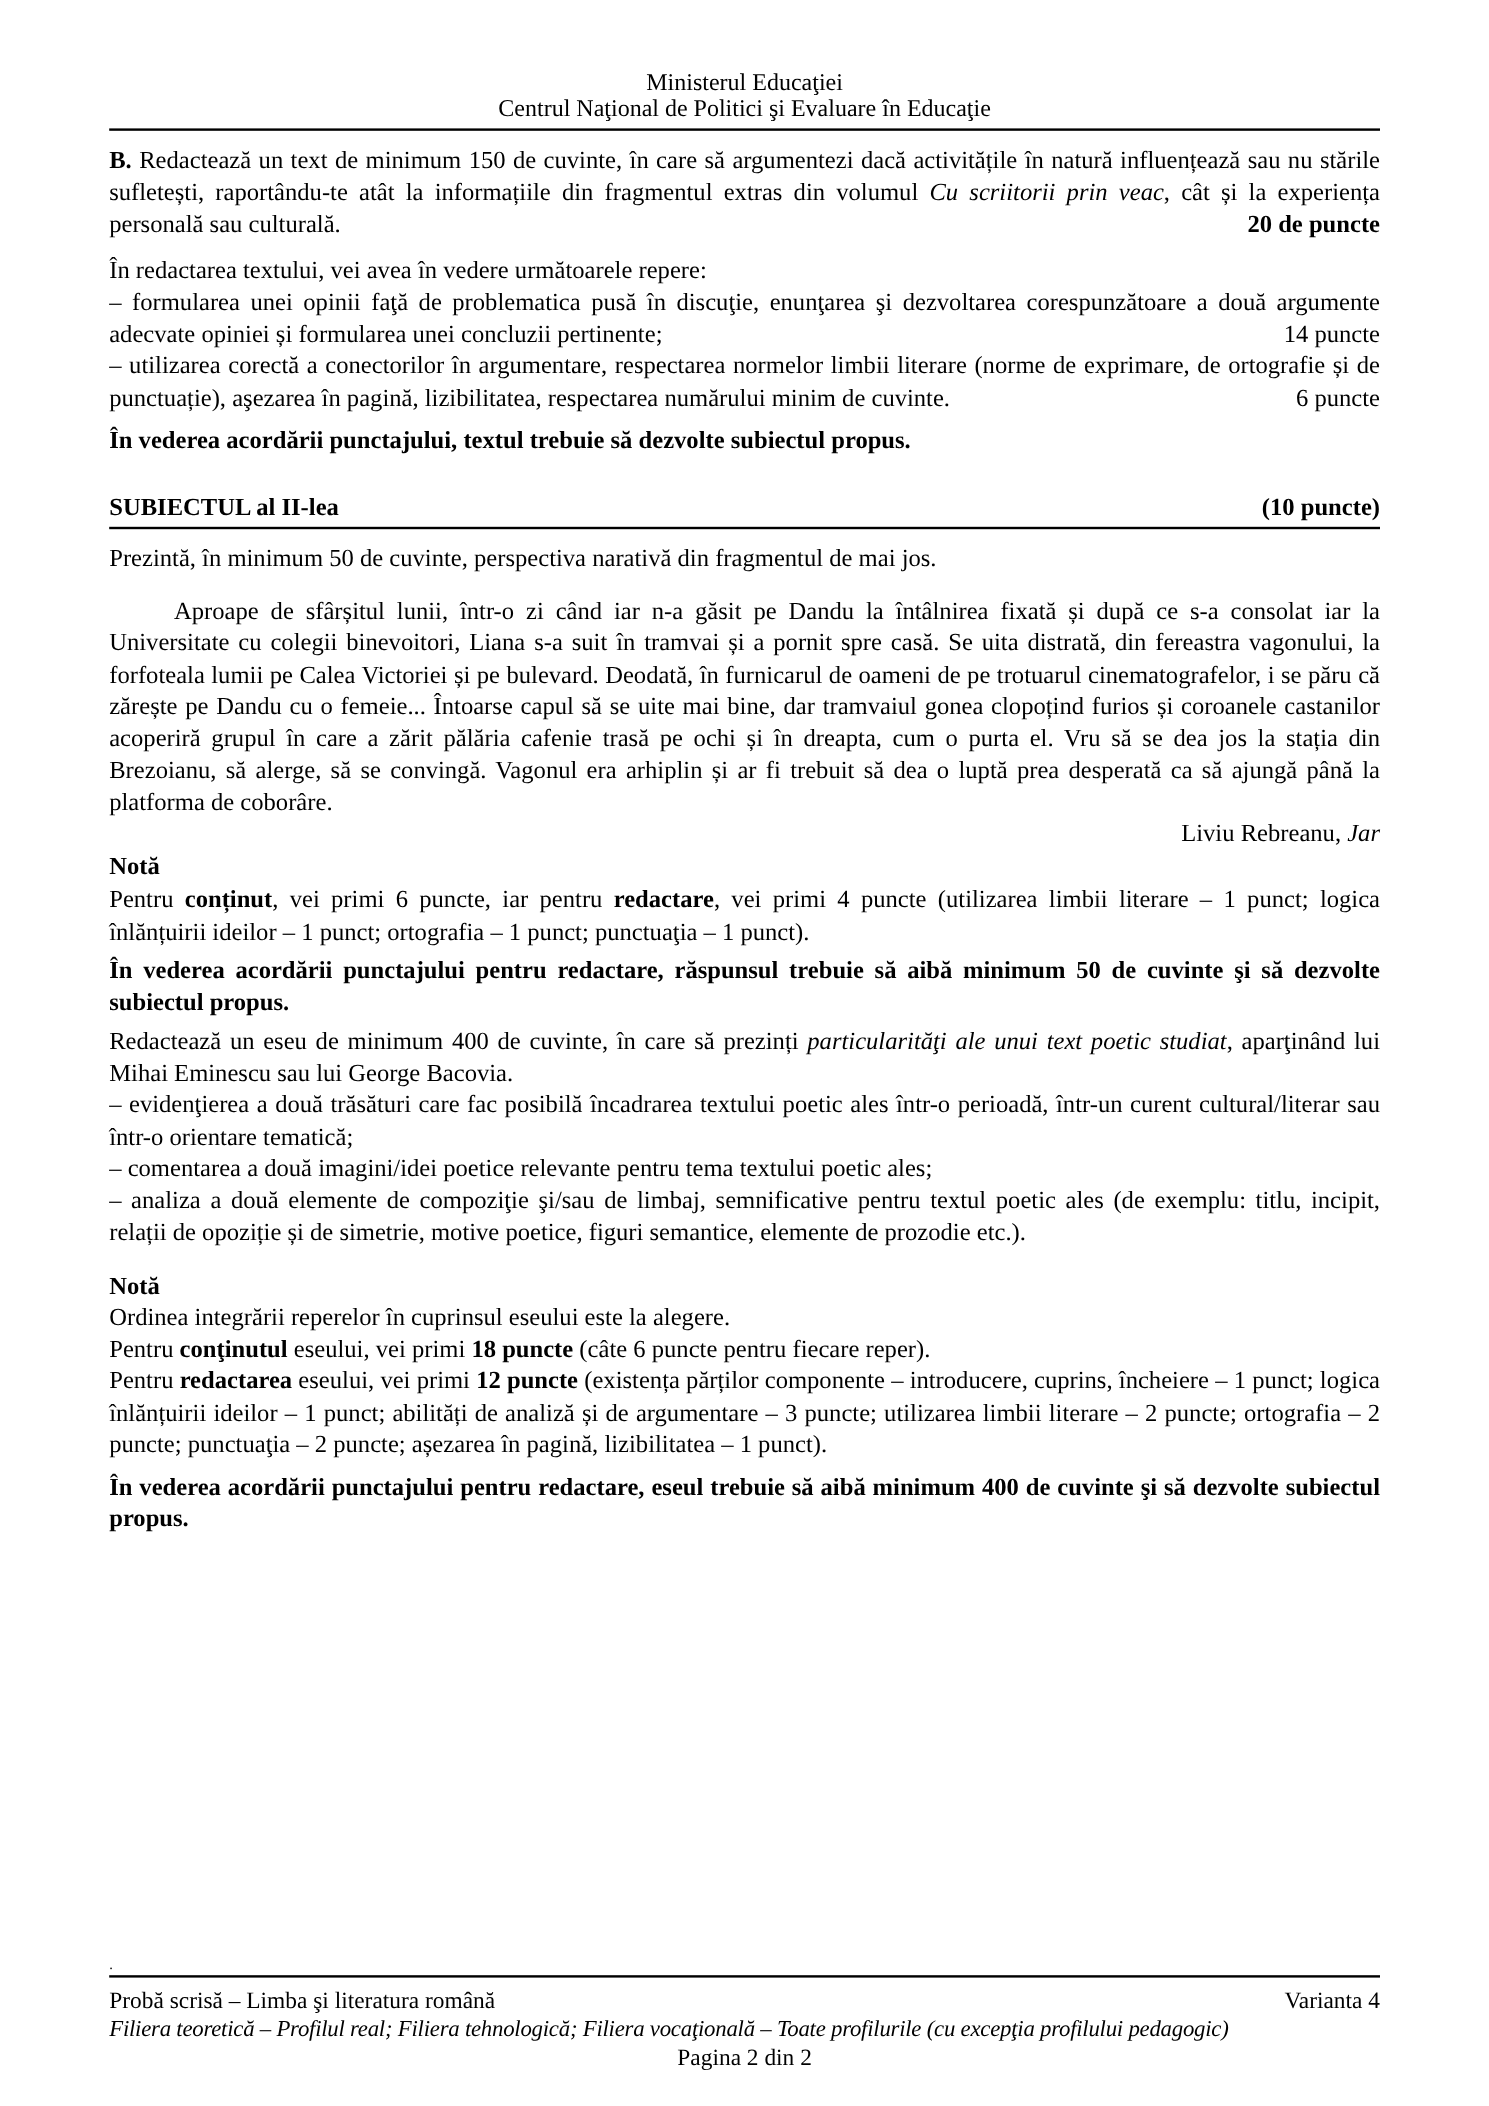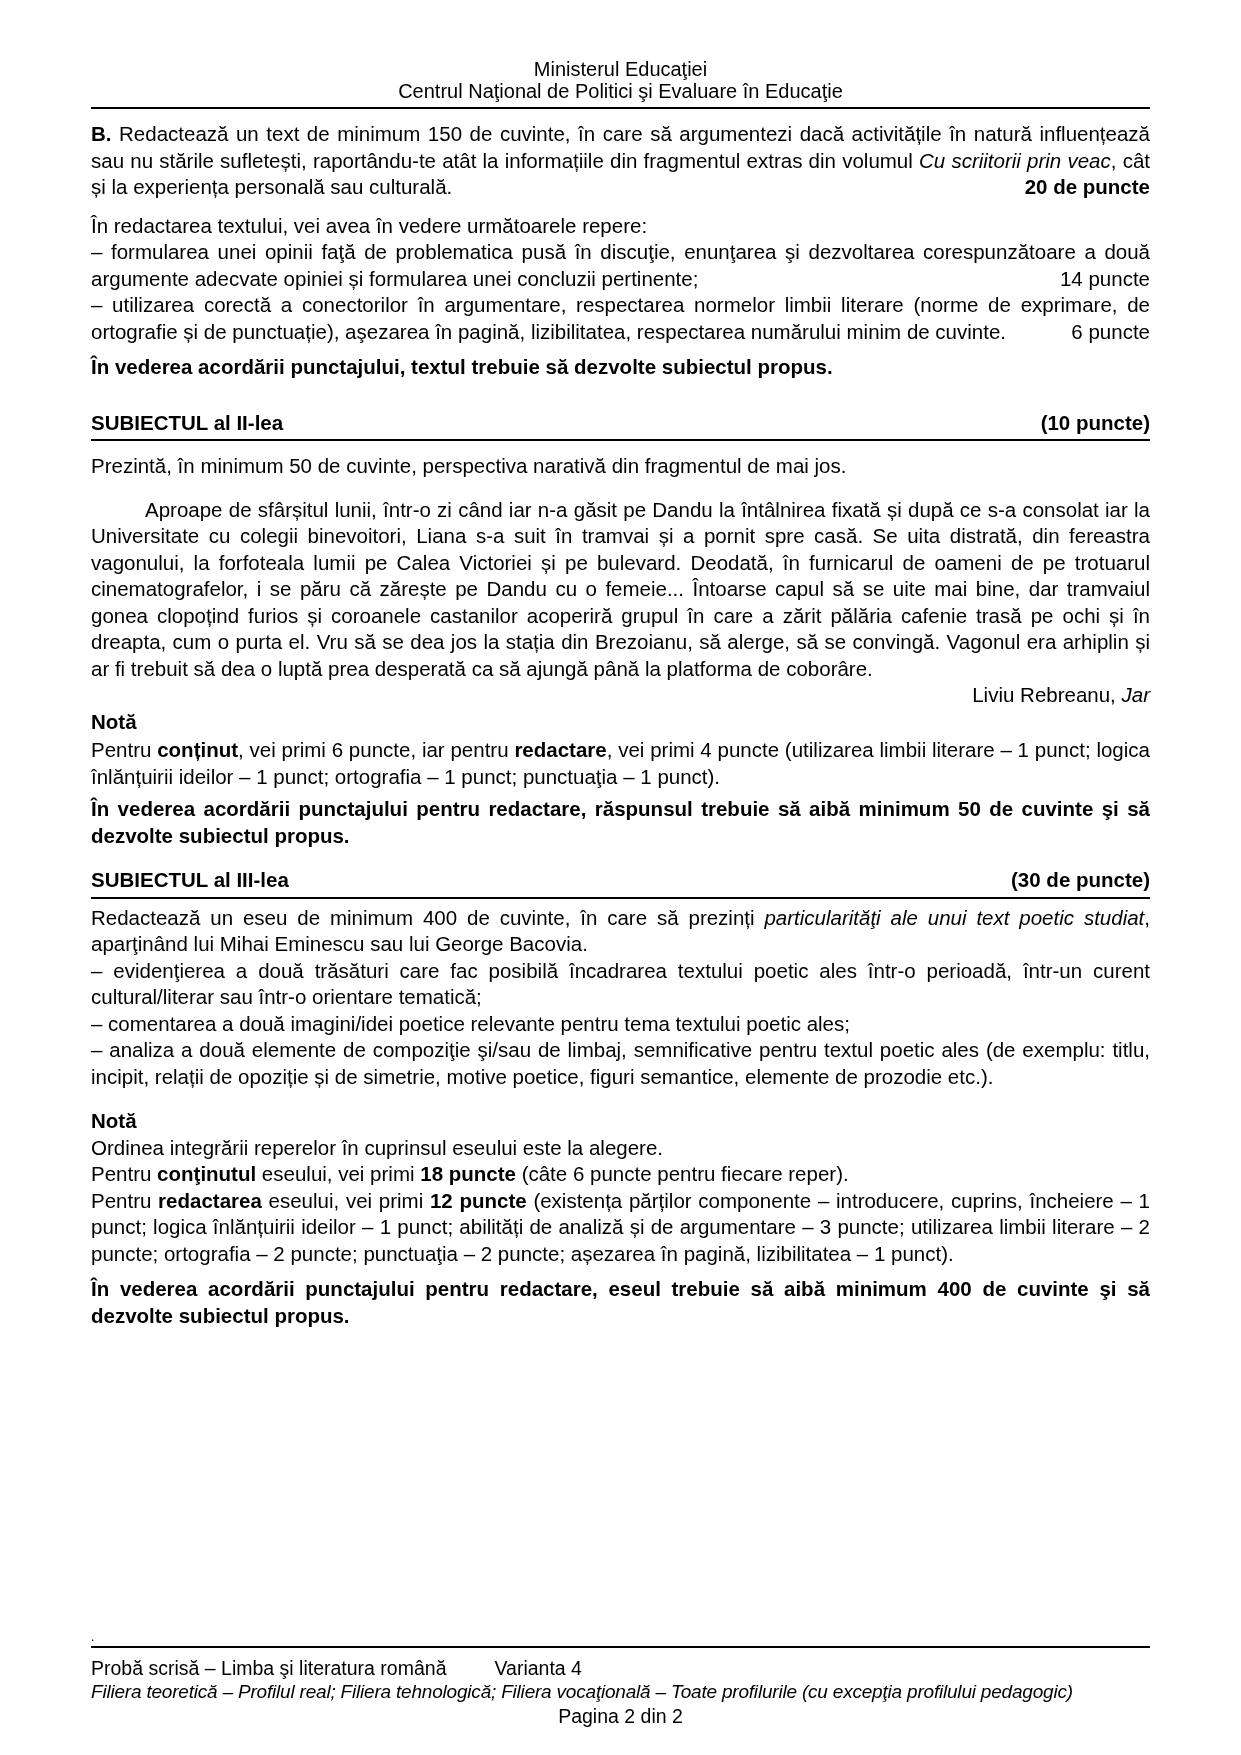--- a/index.html
+++ b/index.html
@@ -1,20 +1,20 @@
 <!DOCTYPE html>
 <html><head>
 <meta charset="utf-8">
 <style>
   html,body{margin:0;padding:0;background:#ffffff;}
   .page{
     position:relative;
     width:1241px;height:1755px;
     background:#ffffff;color:#000;
-    font-family:Liberation Sans, sans-serif;
+    font-family:Liberation Serif, serif;
     font-size:20.5px;line-height:26.5px;
     overflow:hidden;
   }
   .content{position:absolute;left:91px;top:0;width:1059px;padding-top:58px;box-sizing:content-box;}
   .doc-header{text-align:center;font-size:20px;line-height:22px;padding-bottom:5px;border-bottom:2px solid #000;}
   .p{margin:0;text-align:justify;position:relative;}
   .b{font-weight:bold;}
   .it{font-style:italic;}
   .points{position:absolute;right:0;bottom:0;white-space:nowrap;}
   .heading{display:flex;justify-content:space-between;align-items:flex-end;font-weight:bold;border-bottom:2px solid #000;padding-bottom:3px;}
@@ -32,21 +32,21 @@
   .bold-note-2{margin-top:6px;}
   .heading-3{margin-top:18px;}
   .task-3{margin-top:6px;}
   .repere-intro-3{margin-top:11px;}
   .nota-label-3{margin-top:18px;}
   .bold-note-3{margin-top:9px;}
   
   .doc-footer{position:absolute;left:91px;top:1630px;width:1059px;font-size:19.5px;line-height:24px;}
   .footer-dot{font-size:12px;line-height:14px;height:16px;}
   .footer-rule{border-top:2px solid #000;height:0;}
-  .footer-row1{display:flex;justify-content:flex-start;margin-top:8px;gap:48px;}
+  .footer-row1{display:flex;justify-content:space-between;margin-top:8px;}
   .footer-filiera{font-style:italic;font-size:19px;letter-spacing:-0.2px;}
 </style>
 </head>
 <body>
 
 <div class="page">
   <div class="content">
 
     <div class="doc-header">
       <div>Ministerul Educaţiei</div>
@@ -76,24 +76,20 @@
     <p class="p frag fragment-1">Aproape de sfârșitul lunii, într-o zi când iar n-a găsit pe Dandu la întâlnirea fixată și după ce s-a consolat iar la Universitate cu colegii binevoitori, Liana s-a suit în tramvai și a pornit spre casă. Se uita distrată, din fereastra vagonului, la forfoteala lumii pe Calea Victoriei și pe bulevard. Deodată, în furnicarul de oameni de pe trotuarul cinematografelor, i se păru că zărește pe Dandu cu o femeie... Întoarse capul să se uite mai bine, dar tramvaiul gonea clopoțind furios și coroanele castanilor acoperiră grupul în care a zărit pălăria cafenie trasă pe ochi și în dreapta, cum o purta el. Vru să se dea jos la stația din Brezoianu, să alerge, să se convingă. Vagonul era arhiplin și ar fi trebuit să dea o luptă prea desperată ca să ajungă până la platforma de coborâre.</p>
     <p class="p attrib">
       <span>Liviu Rebreanu, </span><span class="it">Jar</span>
     </p>
     <p class="p b">Notă</p>
     <p class="p nota-para-2">
       <span>Pentru </span><span class="b">conținut</span><span>, vei primi 6 puncte, iar pentru </span><span class="b">redactare</span><span>, vei primi 4 puncte (utilizarea limbii literare – 1 punct; logica înlănțuirii ideilor – 1 punct; ortografia – 1 punct; punctuaţia – 1 punct).</span>
     </p>
     <p class="p b bold-note-2">În vederea acordării punctajului pentru redactare, răspunsul trebuie să aibă minimum 50 de cuvinte şi să dezvolte subiectul propus.</p>
 
-    <div class="heading heading-3">
-      <span>SUBIECTUL al III-lea</span>
-      <span>(30 de puncte)</span>
-    </div>
     <p class="p task-3">
       <span>Redactează un eseu de minimum 400 de cuvinte, în care să prezinți </span><span class="it">particularităţi ale unui text poetic studiat</span><span>, aparţinând lui Mihai Eminescu sau lui George Bacovia.</span>
     </p>
     <p class="p">– evidenţierea a două trăsături care fac posibilă încadrarea textului poetic ales într-o perioadă, într-un curent cultural/literar sau într-o orientare tematică;</p>
     <p class="p">– comentarea a două imagini/idei poetice relevante pentru tema textului poetic ales;</p>
     <p class="p">– analiza a două elemente de compoziţie şi/sau de limbaj, semnificative pentru textul poetic ales (de exemplu: titlu, incipit, relații de opoziție și de simetrie, motive poetice, figuri semantice, elemente de prozodie etc.).</p>
     <p class="p b nota-label-3">Notă</p>
     <p class="p">Ordinea integrării reperelor în cuprinsul eseului este la alegere.</p>
     <p class="p">
       <span>Pentru </span><span class="b">conţinutul</span><span> eseului, vei primi </span><span class="b">18 puncte</span><span> (câte 6 puncte pentru fiecare reper).</span>

